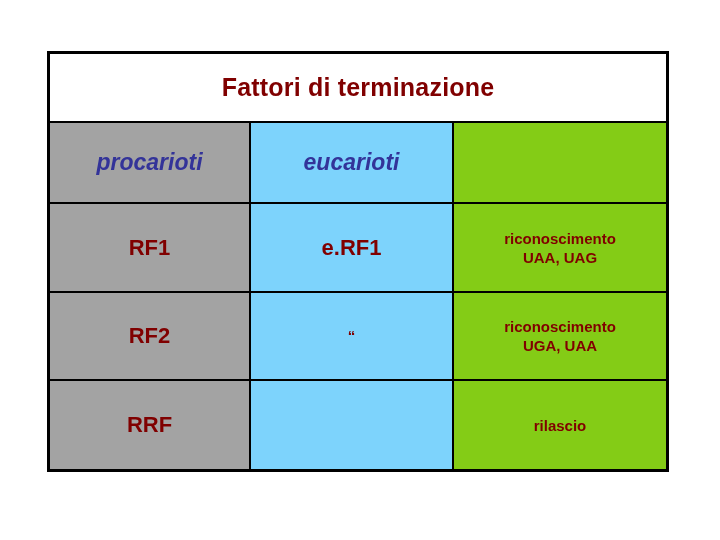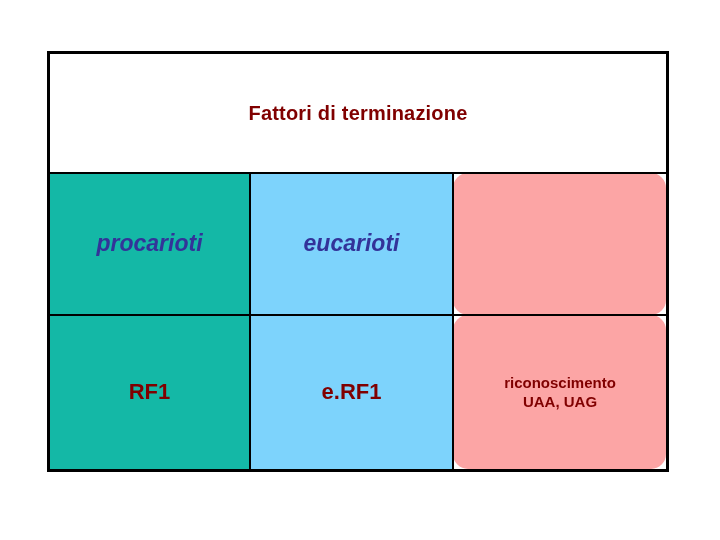--- a/index.html
+++ b/index.html
@@ -58,43 +58,43 @@
   col.c-euk  { width: 203px; }
   col.c-func { width: 213px; }
 
   
   .title-row td {
     height: 57px;
     background: #ffffff;
   }
   .slide-title {
     color: #800000;
-    font-size: 20px;
+    font-size: 25px;
     font-weight: bold;
     letter-spacing: 0.2px;
     line-height: 1.1;
     white-space: nowrap;
   }
 
   
   .header-row td { height: 68px; }
   .hdr-text {
     color: #333399;
     font-size: 23px;
     font-weight: bold;
     font-style: italic;
     line-height: 1.1;
   }
 
   
   .body-row td { height: 74px; }
 
-  .cell-pro  { background: #14b8a6; }
+  .cell-pro  { background: #a3a3a3; }
   .cell-euk  { background: #7dd3fc; }
-  .cell-func { background: #fca5a5; border-radius: 15px; }
+  .cell-func { background: #84cc16; }
 
   .factor-text {
     color: #800000;
     font-size: 22px;
     font-weight: bold;
     line-height: 1.1;
   }
   .ditto-text {
     color: #800000;
     font-size: 15px;
@@ -150,20 +150,47 @@
             <span class="factor-text">e.RF1</span>
           </td>
           <td class="cell-func">
             <span class="func-text">
               <span class="ln">riconoscimento</span>
               <span class="ln">UAA, UAG</span>
             </span>
           </td>
         </tr>
 
+        <tr class="body-row">
+          <td class="cell-pro">
+            <span class="factor-text">RF2</span>
+          </td>
+          <td class="cell-euk">
+            <span class="ditto-text">“</span>
+          </td>
+          <td class="cell-func">
+            <span class="func-text">
+              <span class="ln">riconoscimento</span>
+              <span class="ln">UGA, UAA</span>
+            </span>
+          </td>
+        </tr>
 
 
+        <tr class="body-row">
+          <td class="cell-pro">
+            <span class="factor-text">RRF</span>
+          </td>
+          <td class="cell-euk">
+            <span class="factor-text empty-cell"></span>
+          </td>
+          <td class="cell-func">
+            <span class="func-text">
+              <span class="ln">rilascio</span>
+            </span>
+          </td>
+        </tr>
 
       </tbody>
     </table>
   </div>
 
 </div>
 
 </body></html>

